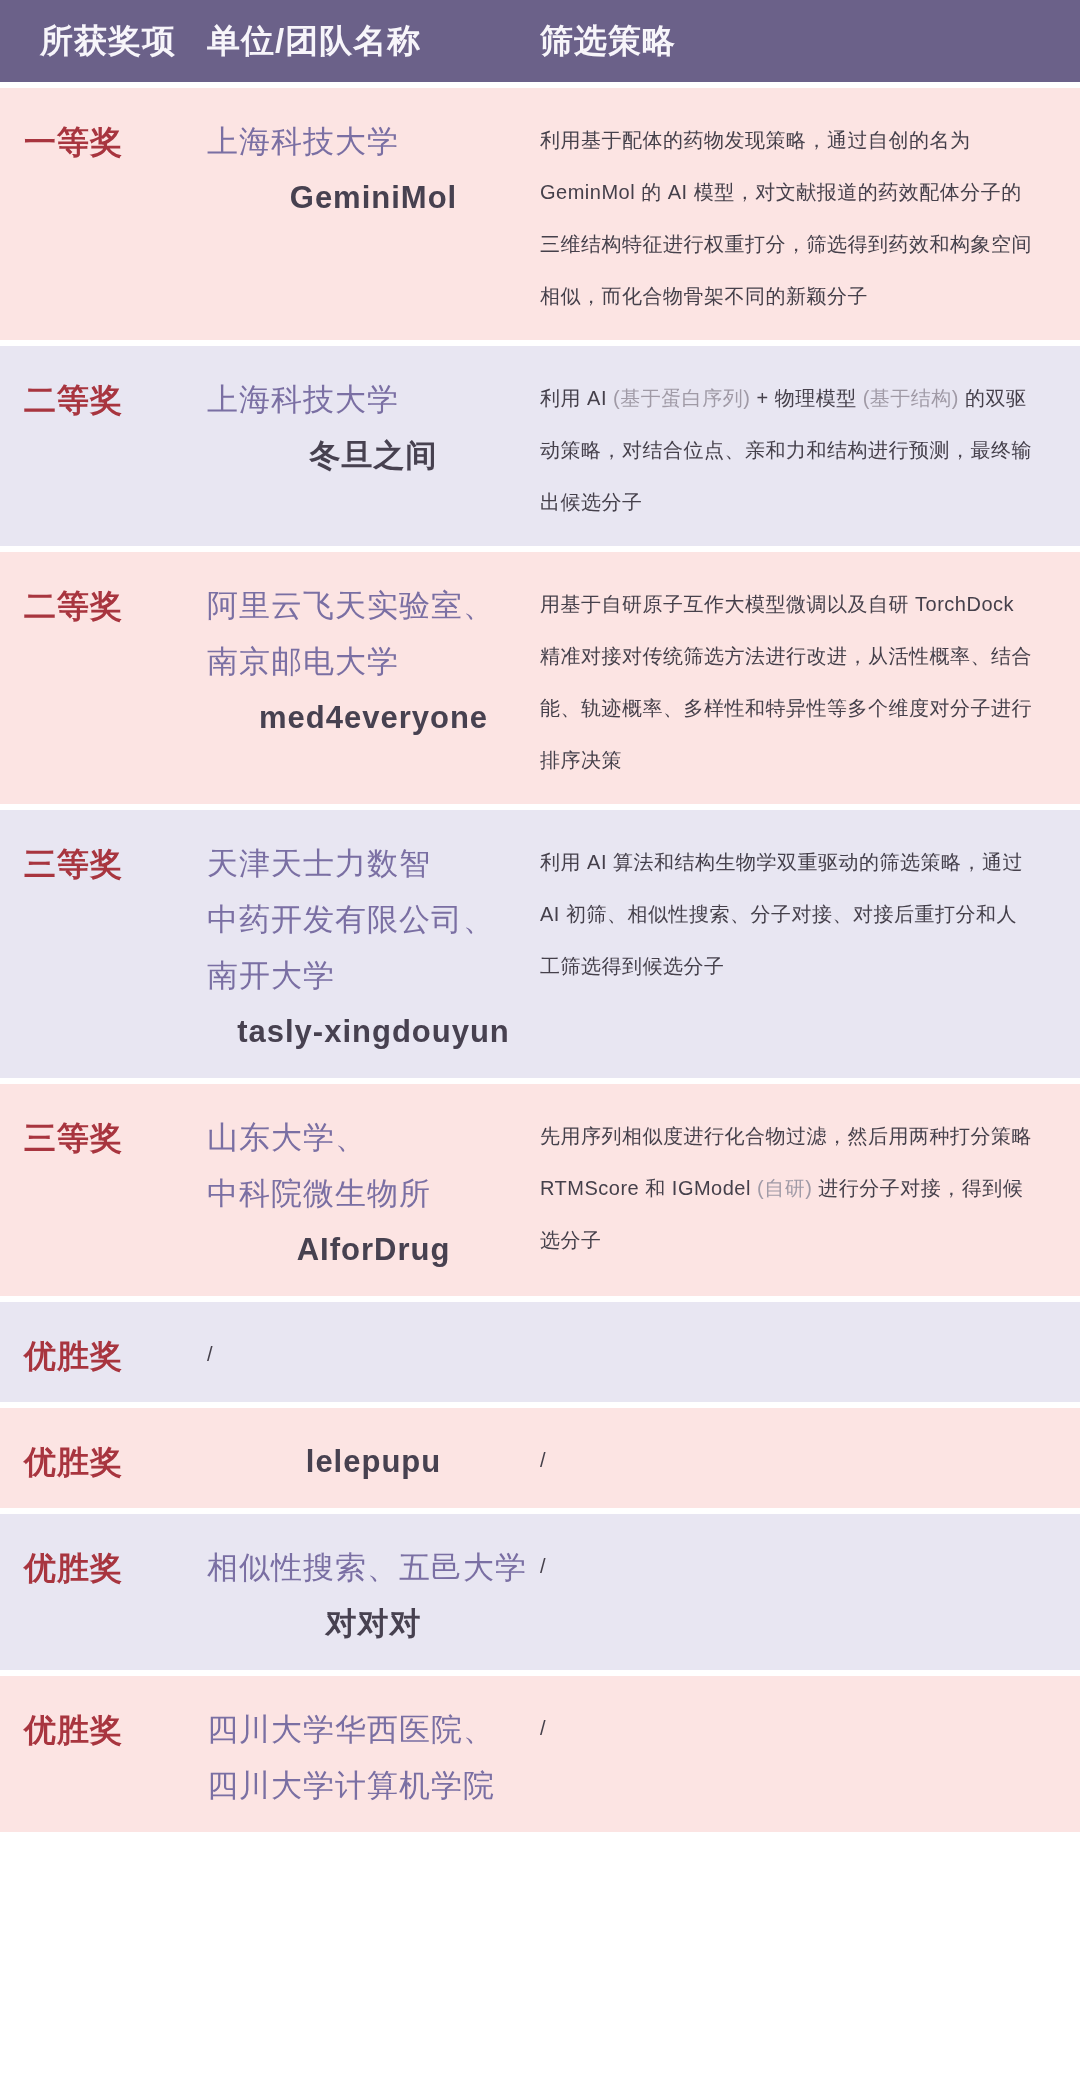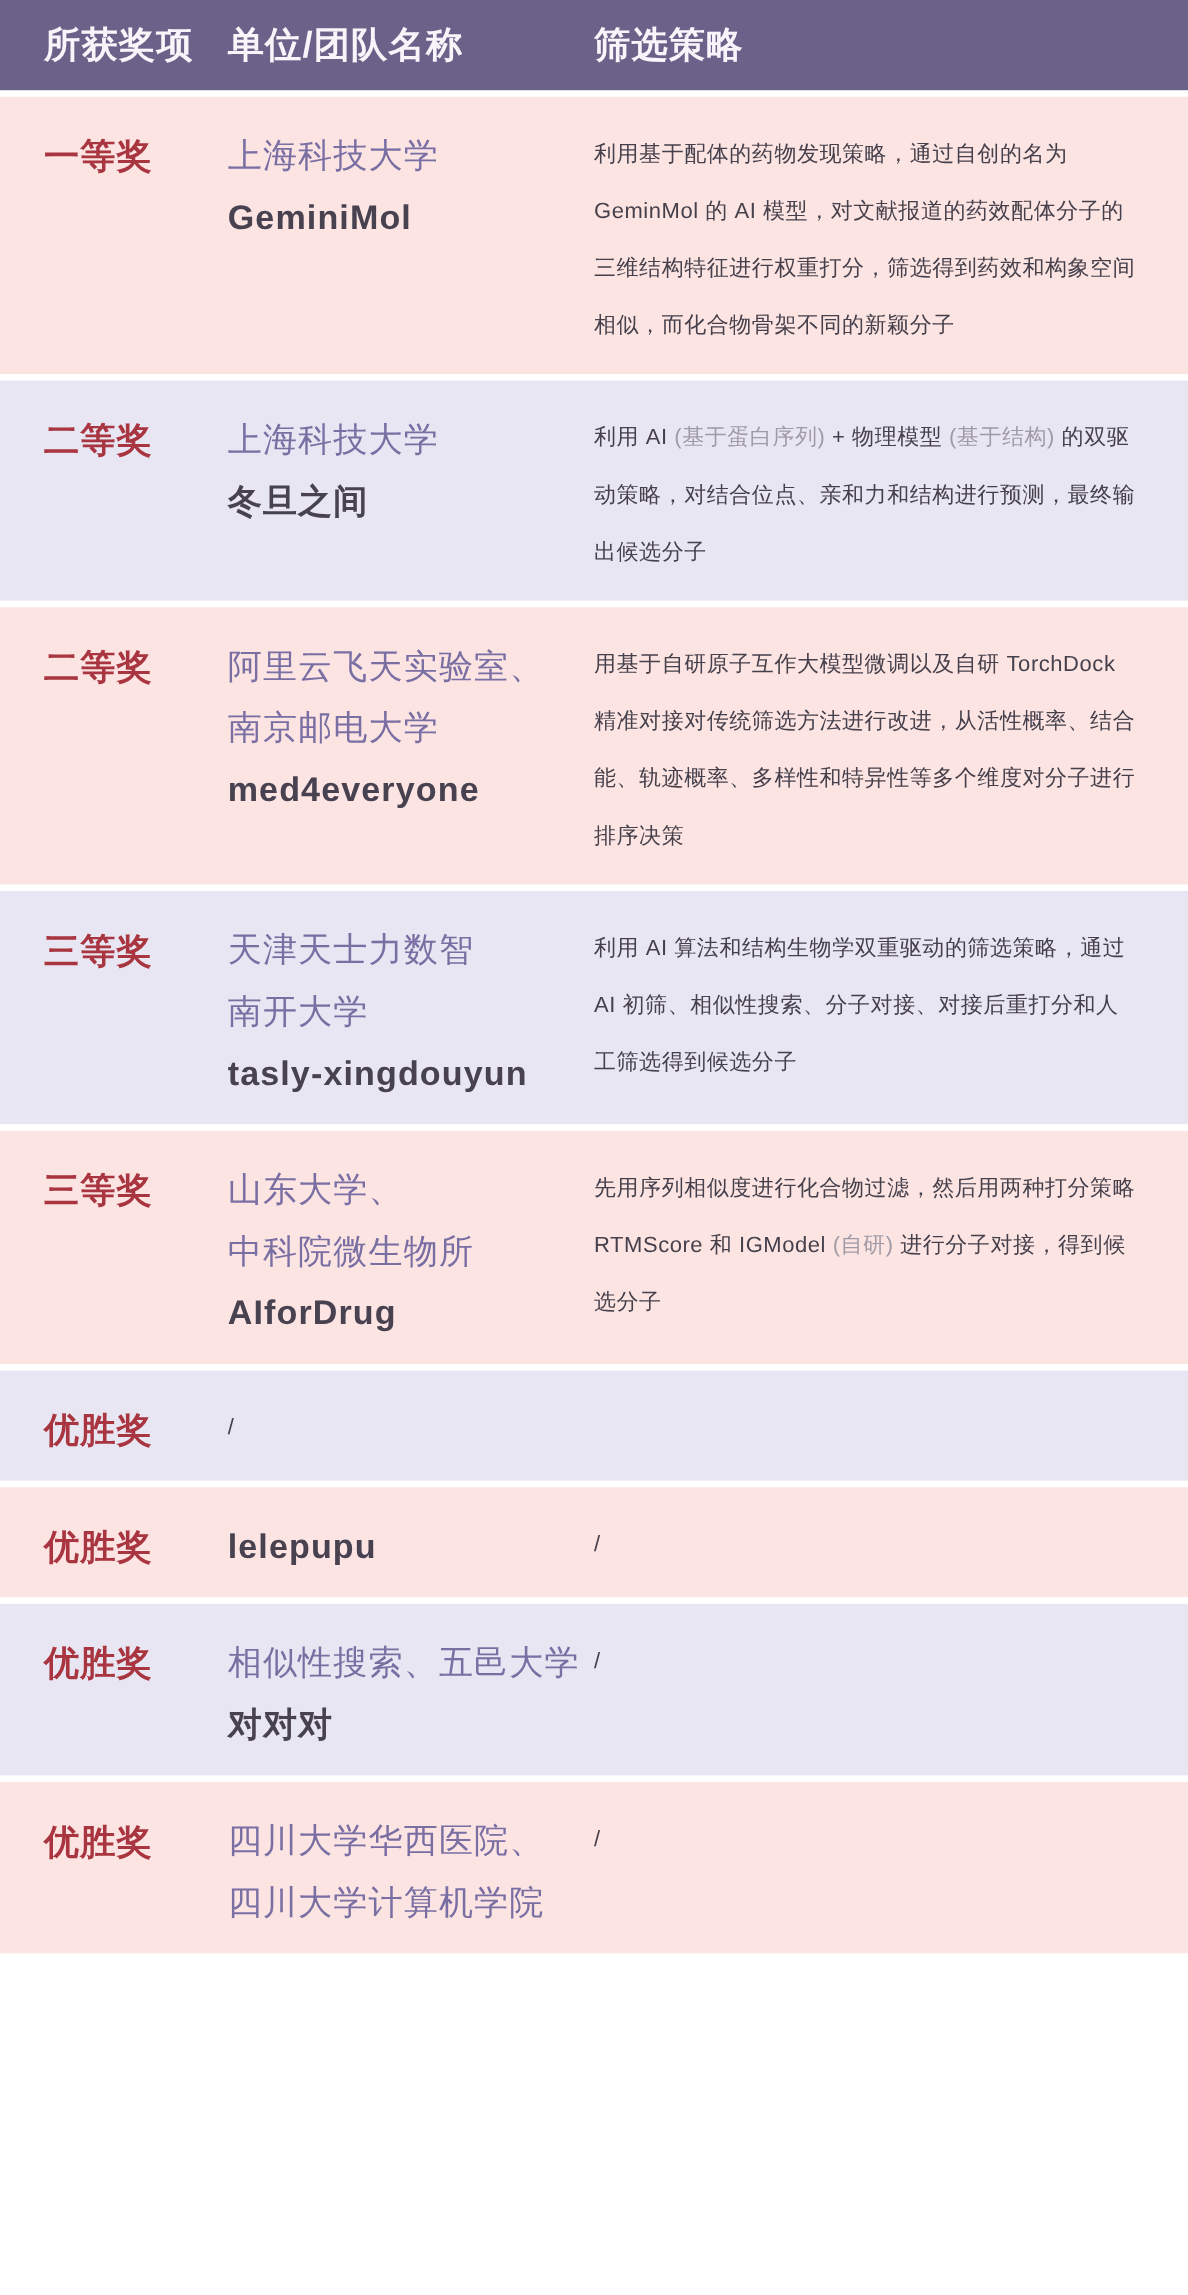--- a/index.html
+++ b/index.html
@@ -30,40 +30,41 @@
     display:grid;
     grid-template-columns:207px 333px 1fr;
     padding:26px 0 18px;
     margin-bottom:6px;
   }
   .row:nth-child(odd){background:var(--row_pink);}
   .row:nth-child(even){background:var(--row_lavender);}
   .row:last-child{margin-bottom:0;min-height:84px;}
 
   .cell{min-width:0;}
-  .award-cell{padding-left:40px;}
+  .award-cell{padding-left:24px;}
   .award-label{
     color:var(--award_red);
     font-weight:700;
     font-size:32px;
     line-height:56px;
     letter-spacing:1px;
   }
   .unit{
     color:var(--unit_purple);
     font-size:31px;
     line-height:56px;
     letter-spacing:1px;
   }
   .team-name{
     color:var(--team_dark);
     font-size:31px;
     font-weight:600;
     line-height:56px;
     letter-spacing:1px;
+    text-align:center;
   }
   .strategy{
     margin:0;
     padding-right:45px;
     color:var(--body_text);
     font-size:20px;
     line-height:52px;
     letter-spacing:0.5px;
   }
   .strategy .muted{color:var(--muted_gray);}
@@ -117,20 +118,21 @@
           <p class="strategy"><span>用基于自研原子互作大模型微调以及自研 TorchDock 精准对接对传统筛选方法进行改进，从活性概率、结合能、轨迹概率、多样性和特异性等多个维度对分子进行排序决策</span></p>
         </div>
   </section>
 
   <section class="row">
     <div class="cell award-cell">
       <span class="award-label">三等奖</span>
     </div>
     <div class="cell team-cell">
           <div class="unit">天津天士力数智</div>
+          <div class="unit">中药开发有限公司、</div>
           <div class="unit">南开大学</div>
           <div class="team-name">tasly-xingdouyun</div>
         </div>
     <div class="cell strategy-cell">
           <p class="strategy"><span>利用 AI 算法和结构生物学双重驱动的筛选策略，通过 AI 初筛、相似性搜索、分子对接、对接后重打分和人工筛选得到候选分子</span></p>
         </div>
   </section>
 
   <section class="row">
     <div class="cell award-cell">

